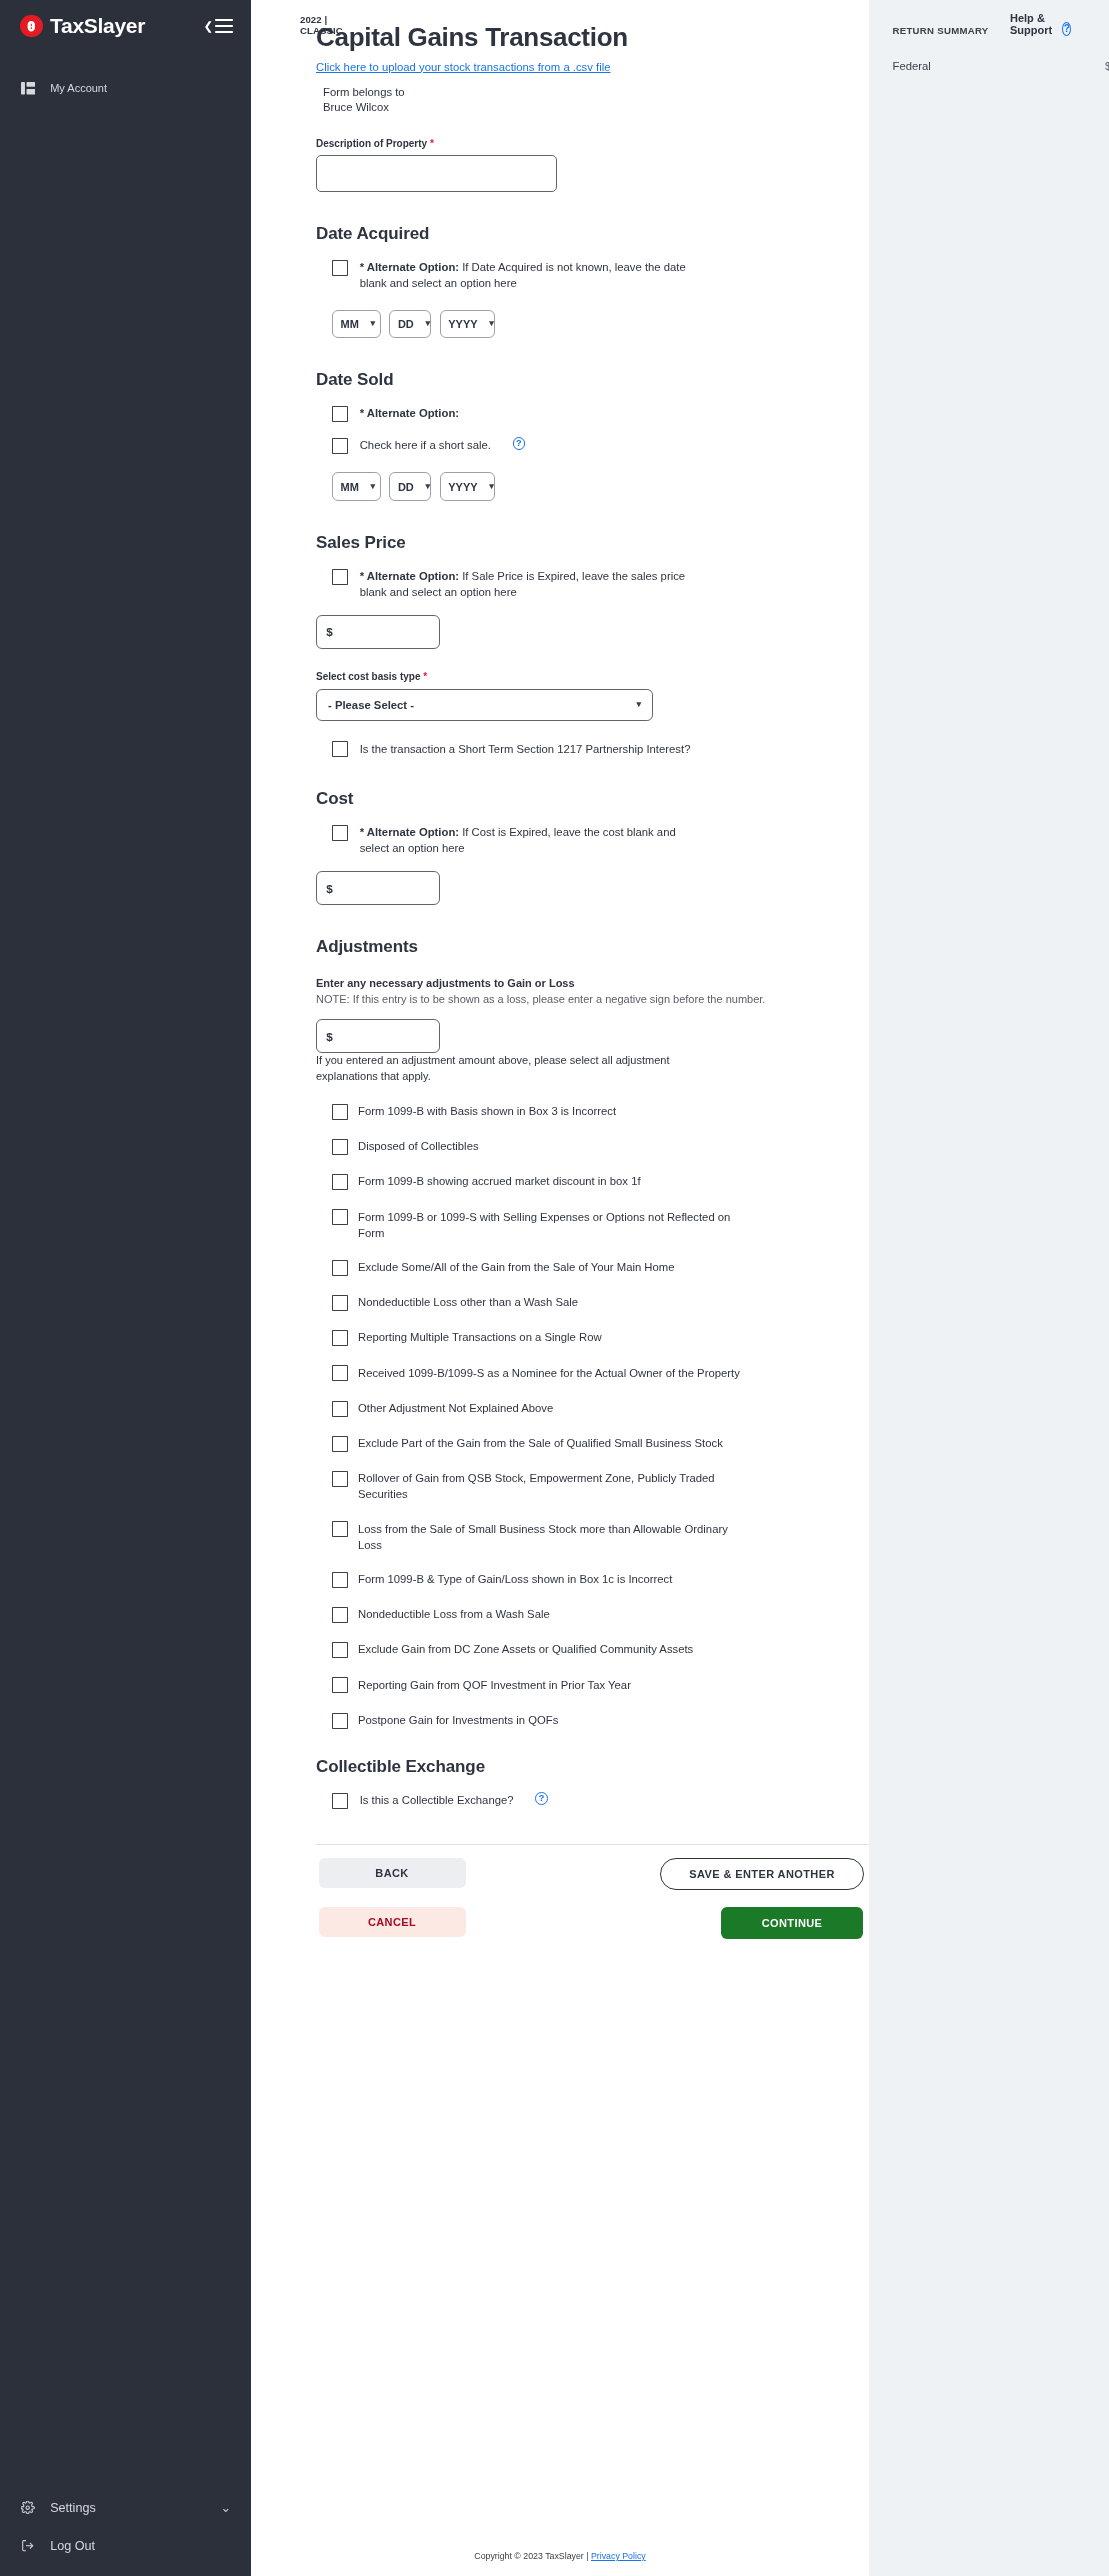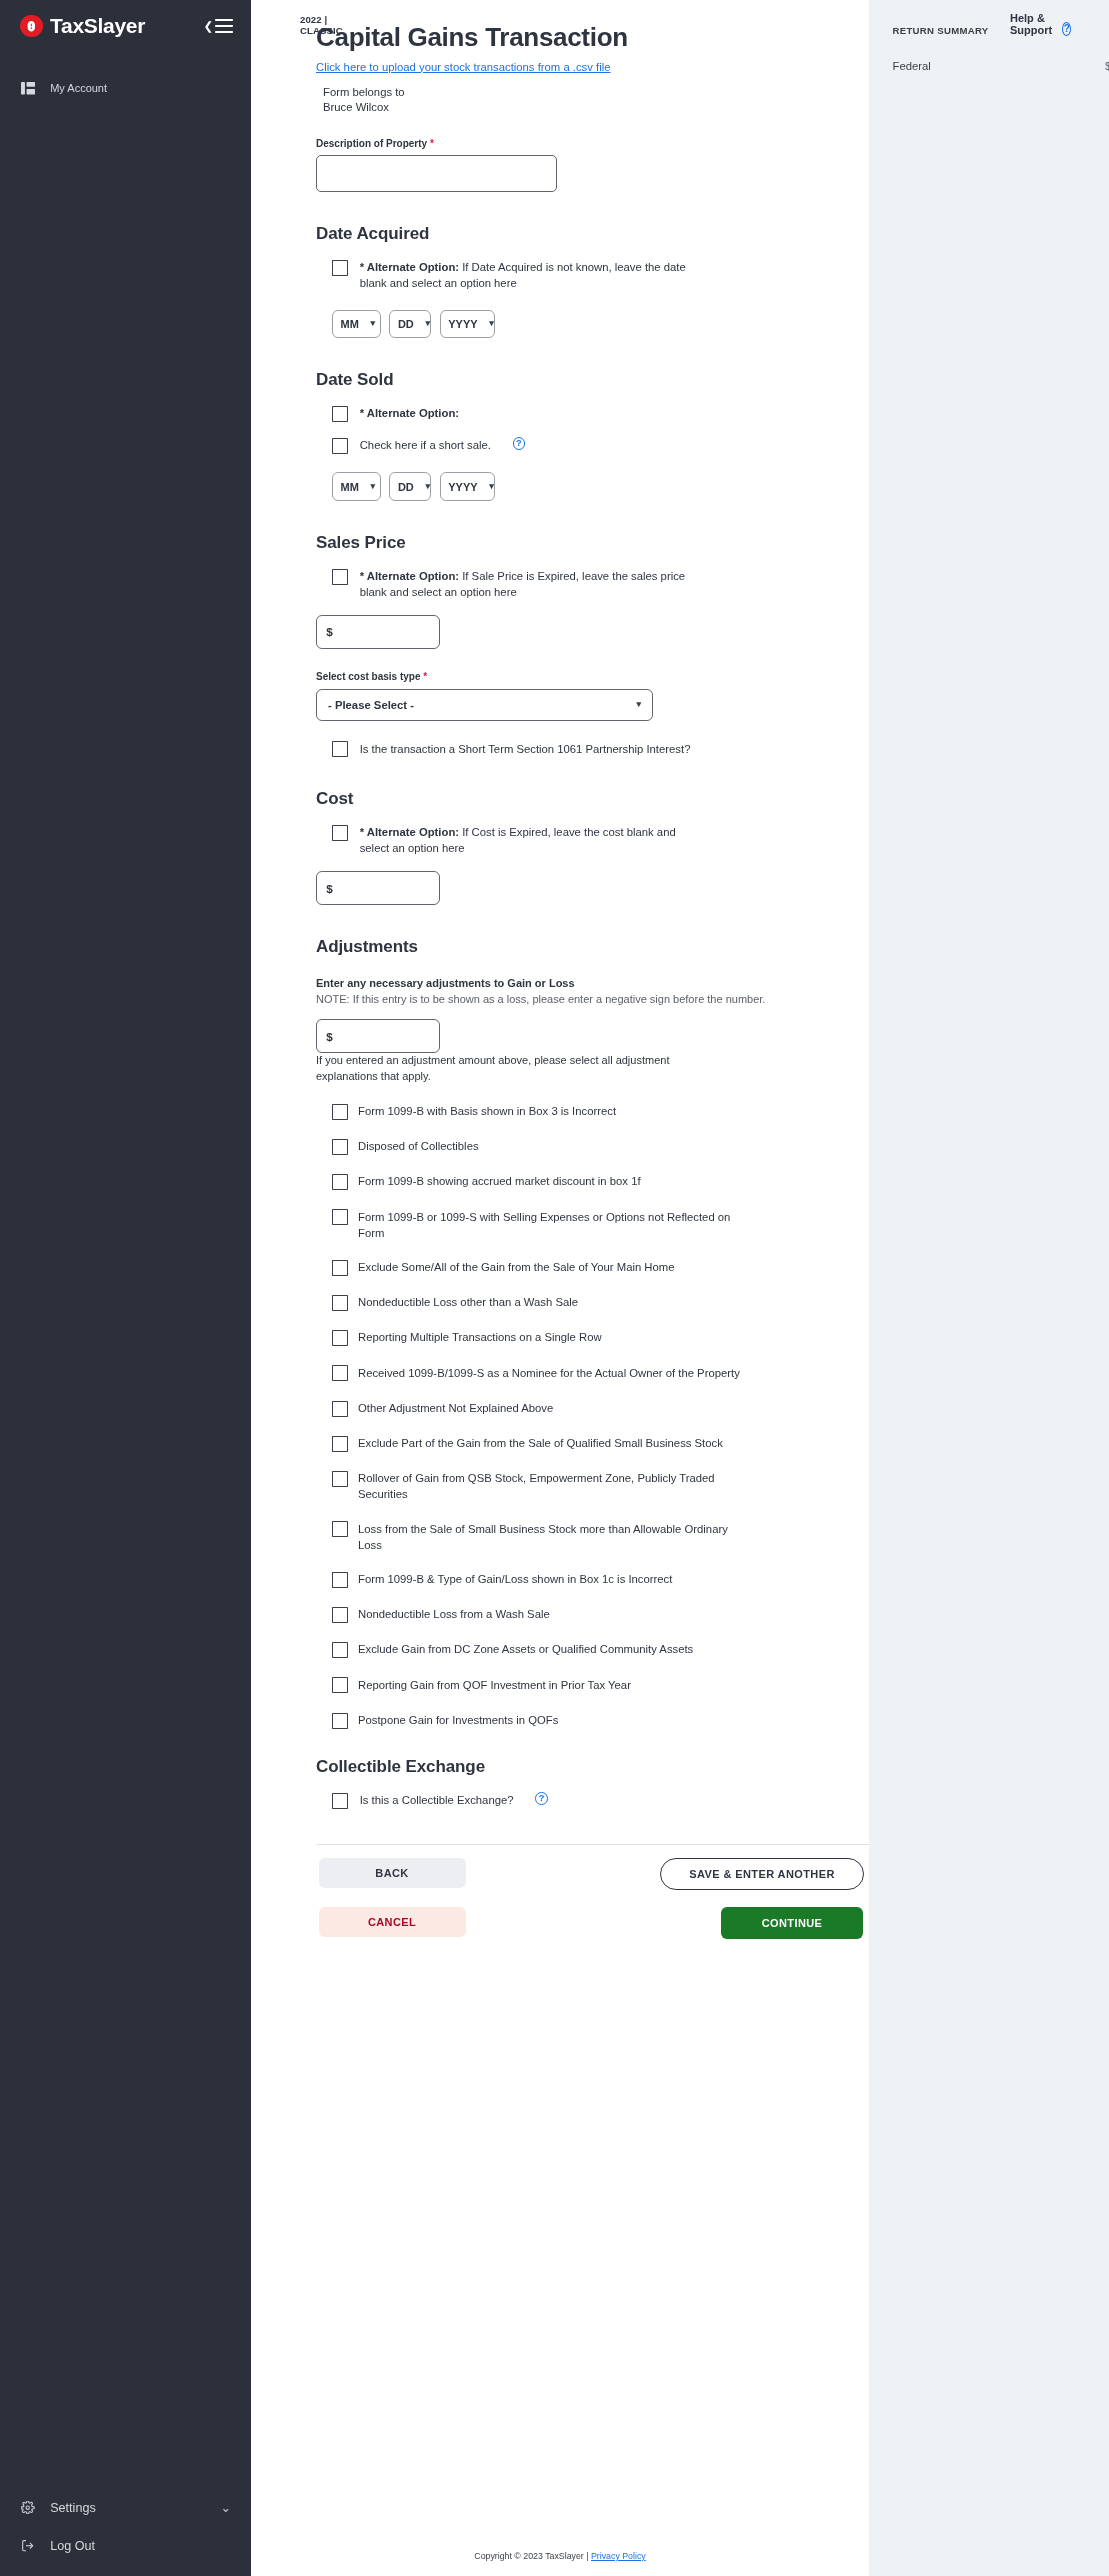--- a/index.html
+++ b/index.html
@@ -377,21 +377,21 @@
           <span>Select cost basis type</span>
           <span class="req">*</span>
         </div>
         <div class="select-box">
           <span>- Please Select -</span>
           <span class="caret">▾</span>
         </div>
 
         <div class="cb-row" style="margin-top:20px;">
           <span class="cb"></span>
-          <span class="cb-label wide">Is the transaction a Short Term Section 1061 Partnership Interest?</span>
+          <span class="cb-label wide">Is the transaction a Short Term Section 1217 Partnership Interest?</span>
         </div>
 
         
         <h2 class="sect">Cost</h2>
         <div class="cb-row">
           <span class="cb"></span>
           <span class="cb-label"><b>* Alternate Option:</b><span> If Cost is Expired, leave the cost blank and select an option here</span></span>
         </div>
         <div class="money-input" style="margin-top:15px;">
           <span>$</span>

